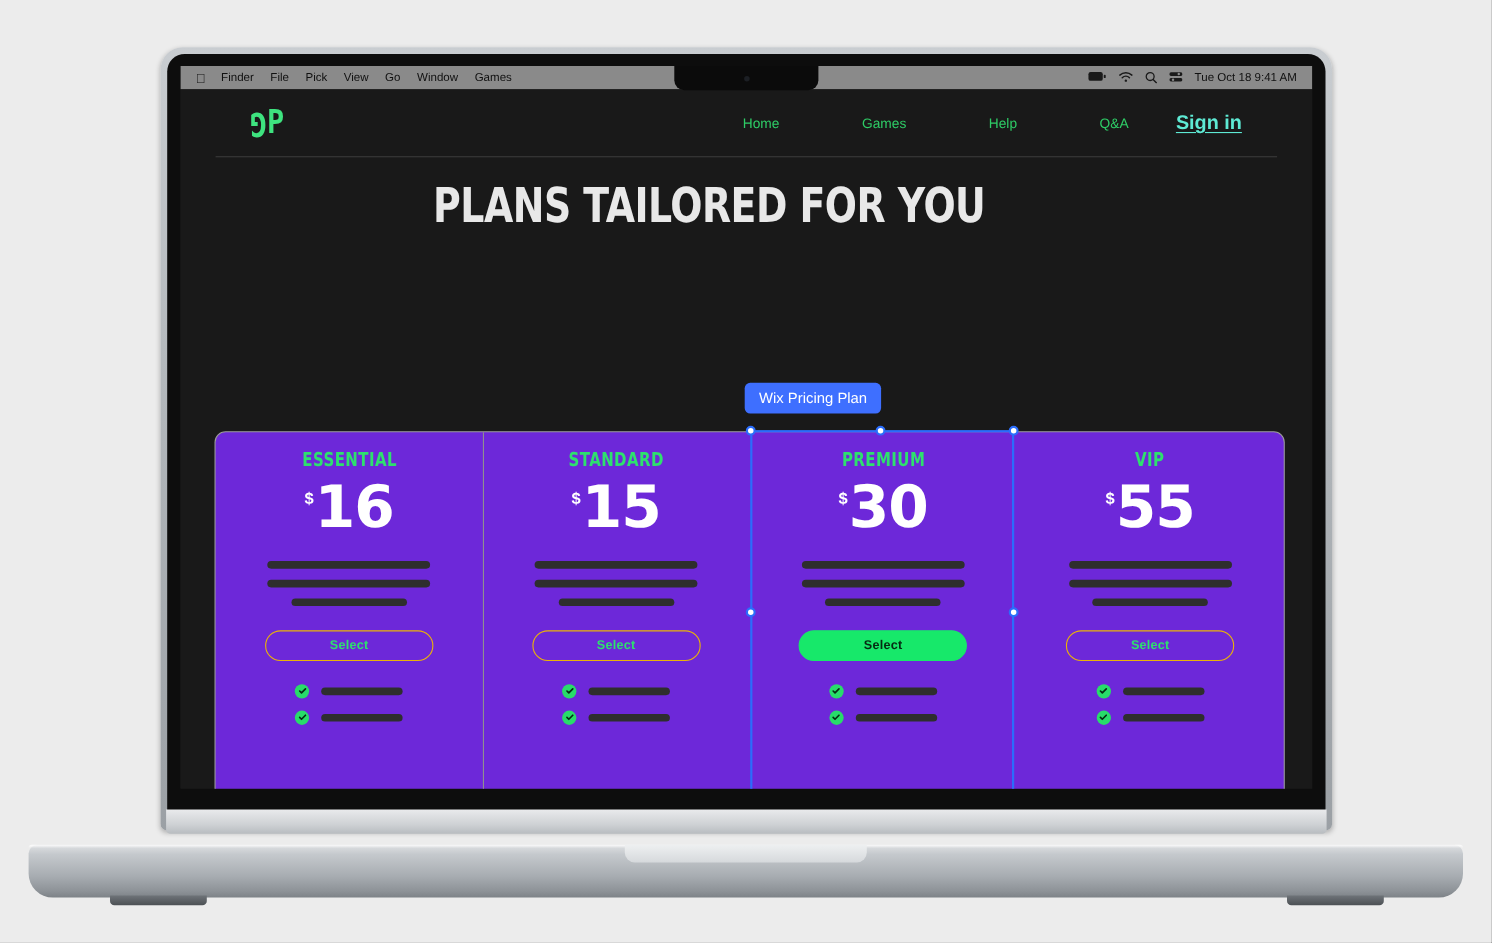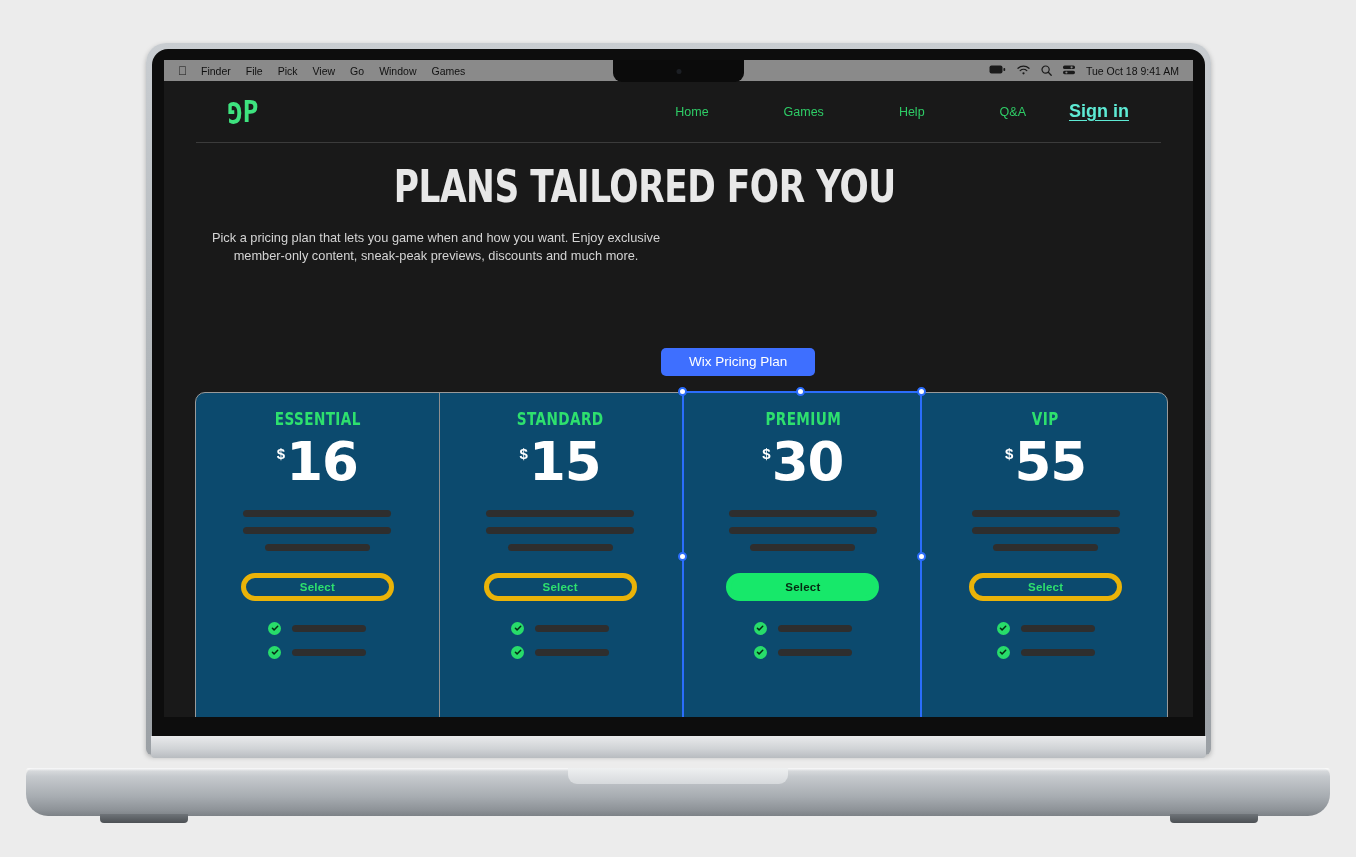--- a/index.html
+++ b/index.html
@@ -155,36 +155,36 @@
     margin-top: 21px;
     font-size: 12.8px;
     line-height: 1.45;
     color: #d4d4d4;
     max-width: 480px;
   }
 
   
   .wix-label {
     position: absolute;
-    left: 497px; top: 267px;
+    left: 513px; top: 267px;
     background: #3e6fff;
     color: #fff;
     font-size: 13.5px;
-    padding: 6px 28px 7px;
+    padding: 6px 13px 7px;
     border-radius: 5px;
     white-space: nowrap;
     z-index: 25;
   }
 
   
   .plans-wrap {
     position: absolute;
     left: 31px; top: 311px;
     width: 973px; height: 335px;
-    background: #0c4a6e;
+    background: #6d28d9;
     border: 1px solid #9a9a9a;
     border-radius: 10px;
     display: flex;
     z-index: 10;
   }
   .plan {
     flex: 1;
     position: relative;
     padding: 18px 0 0 0;
     display: flex; flex-direction: column; align-items: center;
@@ -223,21 +223,21 @@
   .bars { margin-top: 23px; width: 100%; display: flex; flex-direction: column; align-items: center; gap: 10px; }
   .bar { height: 7px; border-radius: 4px; background: #2e2e2e; }
   .bar.w1 { width: 148px; }
   .bar.w2 { width: 148px; }
   .bar.w3 { width: 105px; }
 
   .select-btn {
     margin-top: 22px;
     width: 153px; height: 28px;
     border-radius: 15px;
-    border: 5px solid #eab308;
+    border: 1px solid #eab308;
     background: transparent;
     color: #2ee06e;
     font-size: 11.5px; font-weight: bold;
     display: flex; align-items: center; justify-content: center;
     letter-spacing: .2px;
   }
   .plan.selected .select-btn {
     background: #17e86a;
     border-color: #17e86a;
     color: #062a12;
@@ -338,21 +338,20 @@
           <span class="nav-link">Home</span>
           <span class="nav-link">Games</span>
           <span class="nav-link">Help</span>
           <span class="nav-link">Q&amp;A</span>
           <span class="nav-signin">Sign in</span>
         </div>
       </div>
 
       <div class="hero">
         <h1>PLANS TAILORED FOR YOU</h1>
-        <p>Pick a pricing plan that lets you game when and how you want. Enjoy exclusive member-only content, sneak-peak previews, discounts and much more.</p>
       </div>
 
       <div class="wix-label">Wix Pricing Plan</div>
 
       <div class="plans-wrap">
 
         <div class="plan">
           <div class="plan-name">ESSENTIAL</div>
           <div class="plan-price">
             <span class="cur">$</span>

